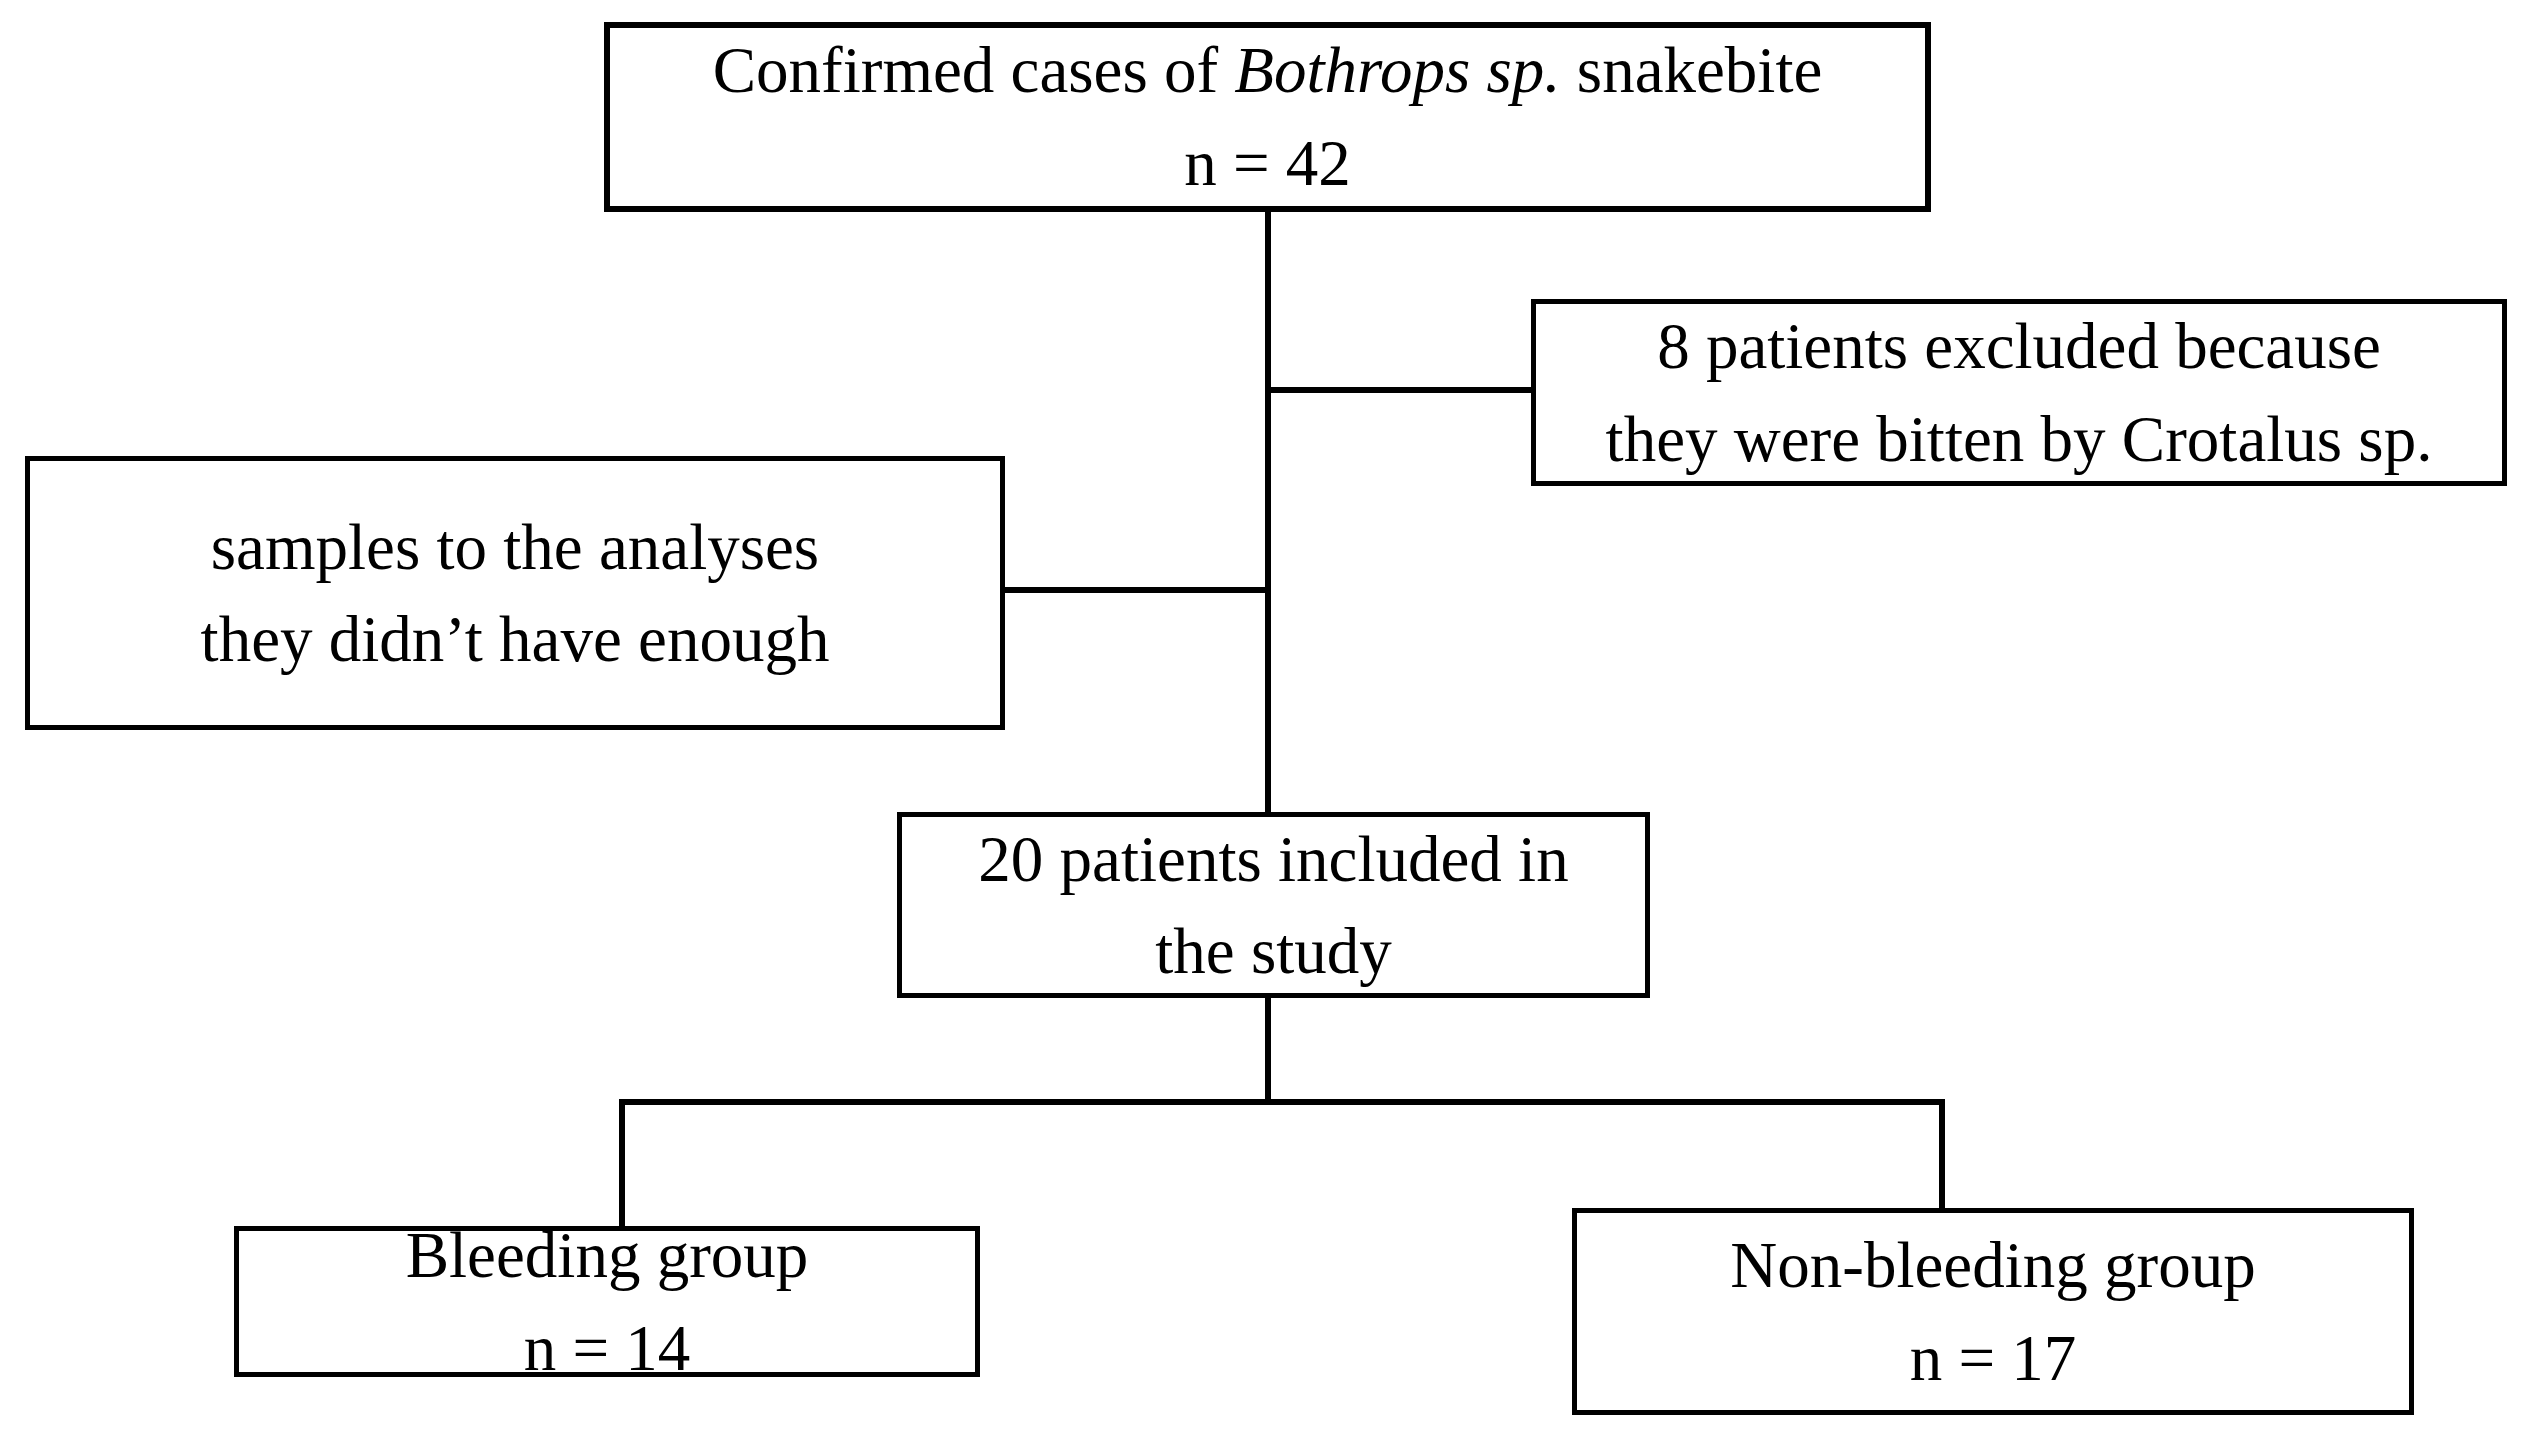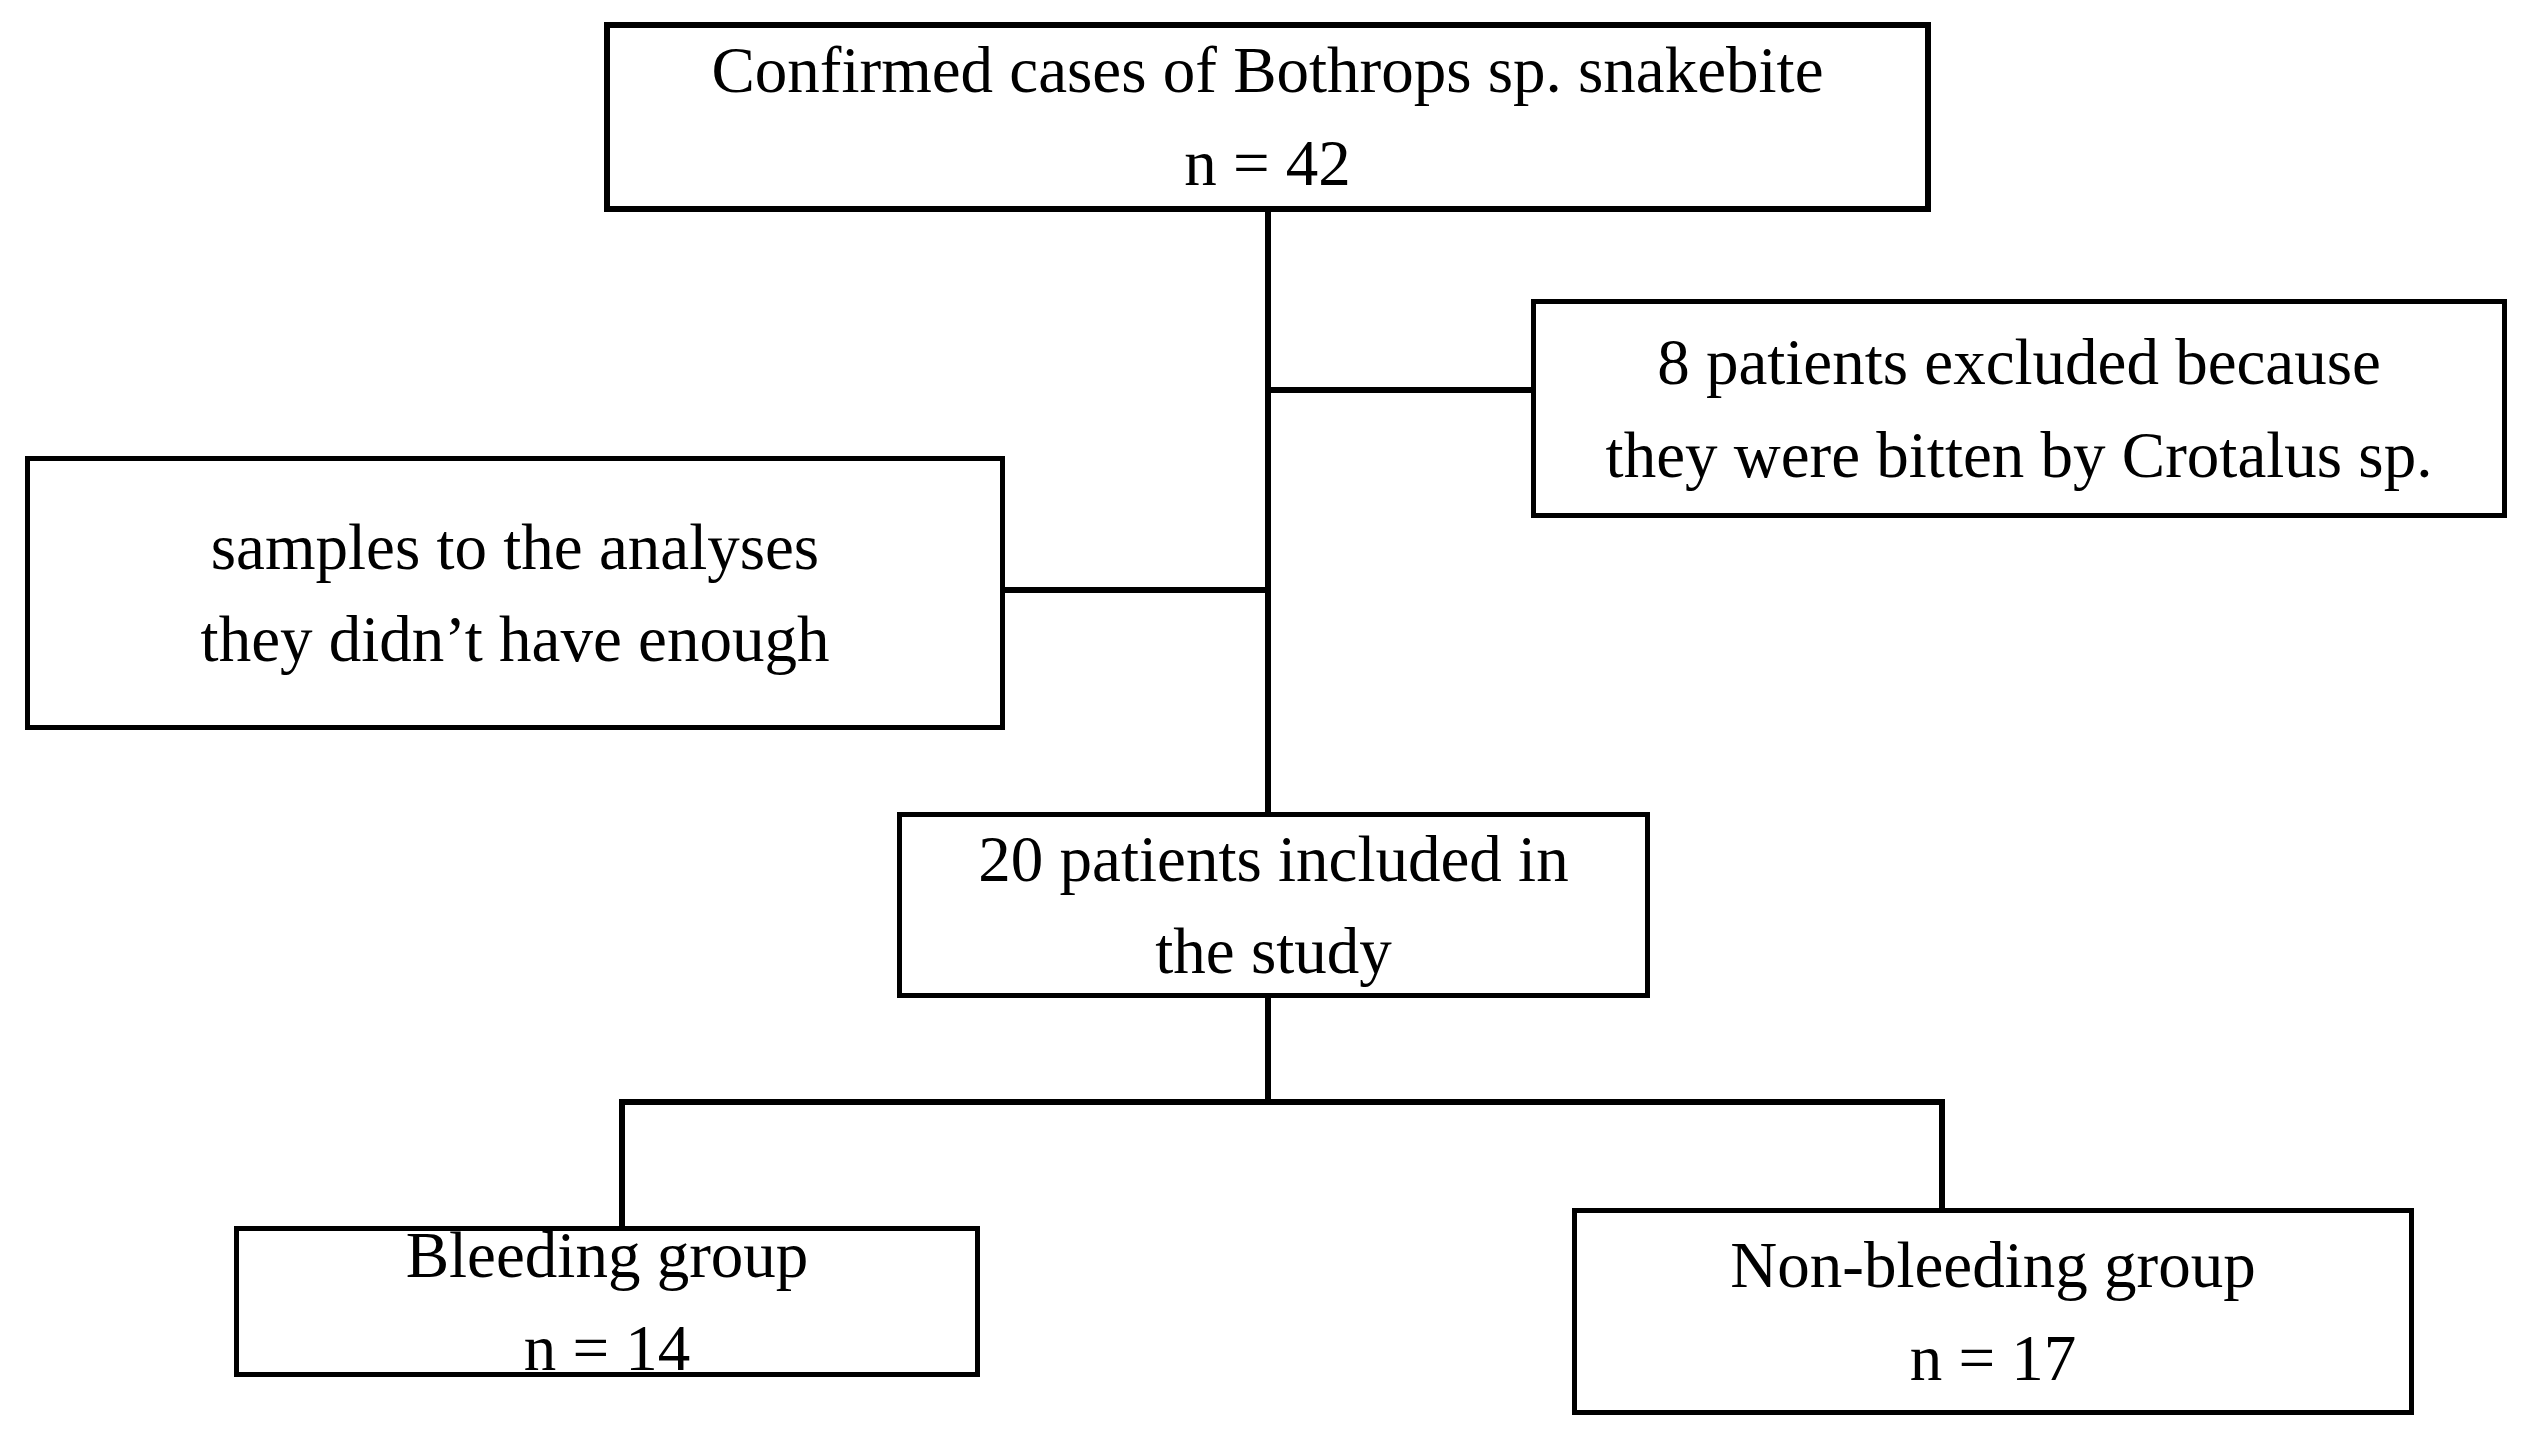--- a/index.html
+++ b/index.html
@@ -34,21 +34,21 @@
     white-space: nowrap;
   }
   .conn {
     position: absolute;
     background: #000000;
     z-index: 1;
   }
 
   
   #node-confirmed    { left: 604px;  top: 21.6px;   width: 1327px; height: 190px; border-width: 6.3px; }
-  #node-crotalus     { left: 1531px; top: 299px;  width: 976px; height: 219px; }
+  #node-crotalus     { left: 1531px; top: 299px;  width: 976px; height: 187px; }
   #node-samples      { left: 25px;   top: 456px;  width: 980px; height: 274px; }
   #node-included     { left: 897px;  top: 812px;  width: 753px;  height: 186px; }
   #node-bleeding     { left: 234px;  top: 1226px; width: 746px;  height: 151px; }
   #node-nonbleeding  { left: 1572px; top: 1208px; width: 842px;  height: 207px; }
 
   
   #conn-top-stem     { left: 1265px; top: 210px;  width: 6.3px;    height: 604px; }
   #conn-right-branch { left: 1268px; top: 387px;  width: 263px;  height: 6.3px; }
   #conn-left-branch  { left: 1005px; top: 587px;  width: 263px;  height: 6.3px; }
   #conn-mid-stem     { left: 1265px; top: 996px; width: 6.3px;    height: 108px; }
@@ -63,21 +63,21 @@
 
   <div class="conn" id="conn-top-stem"></div>
   <div class="conn" id="conn-right-branch"></div>
   <div class="conn" id="conn-left-branch"></div>
   <div class="conn" id="conn-mid-stem"></div>
   <div class="conn" id="conn-tbar"></div>
   <div class="conn" id="conn-drop-left"></div>
   <div class="conn" id="conn-drop-right"></div>
 
   <div class="node" id="node-confirmed">
-    <div class="tline"><span>Confirmed cases of </span><span style=" text-align: center;">Bothrops sp.</span><span> snakebite</span></div>
+    <div class="tline"><span>Confirmed cases of </span><span style="font-style: italic; text-align: center;">Bothrops sp.</span><span> snakebite</span></div>
     <div class="tline"><span>n = 42</span></div>
   </div>
 
   <div class="node" id="node-crotalus">
     <div class="tline"><span>8 patients excluded because</span></div>
     <div class="tline"><span>they were bitten by </span><span style="">Crotalus</span><span> sp.</span></div>
   </div>
 
   <div class="node" id="node-samples">
     <div class="tline"><span>samples to the analyses</span></div>

